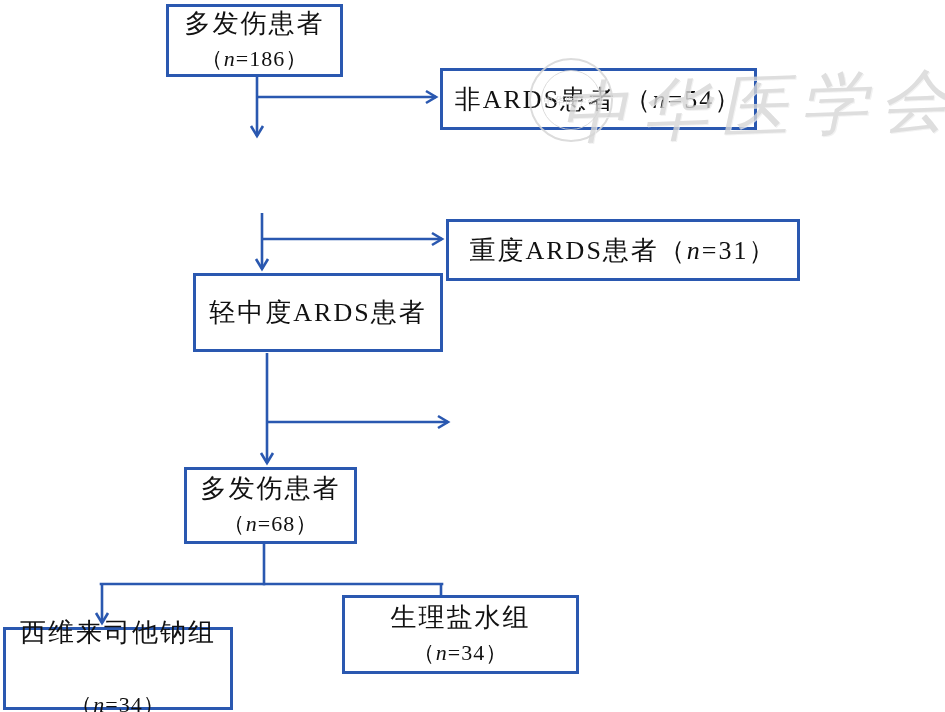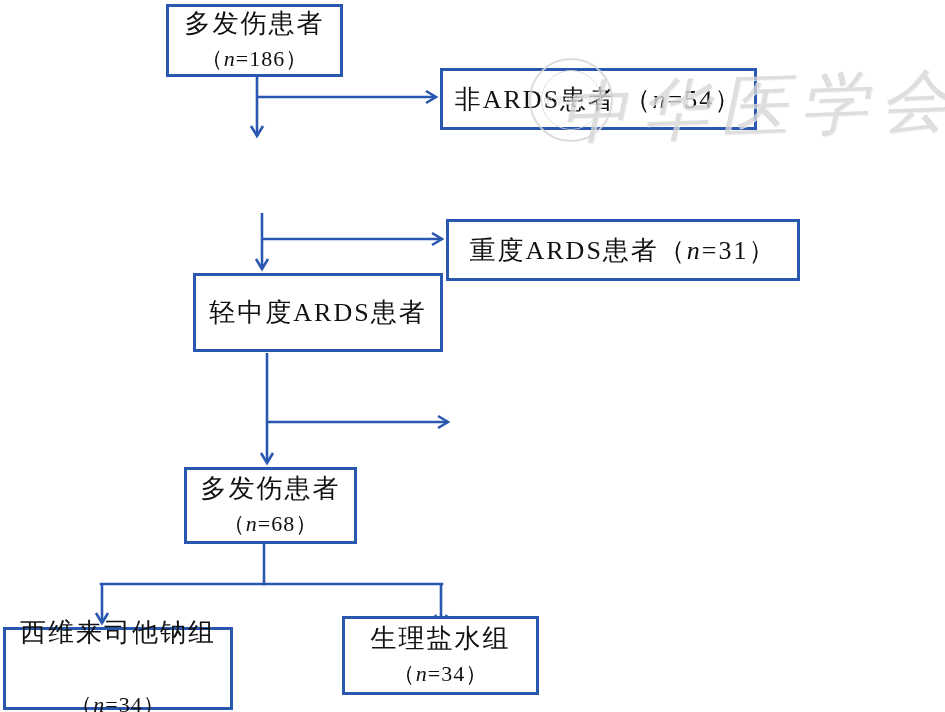--- a/index.html
+++ b/index.html
@@ -118,21 +118,21 @@
   <div class="fbox" style="left:184px;top:467px;width:173px;height:77px;">
     <div>多发伤患者</div>
     <div class="count">（<i>n</i>=68）</div>
   </div>
 
   <div class="fbox" style="left:3px;top:627px;width:230px;height:83px;gap:37px;">
     <div>西维来司他钠组</div>
     <div class="count">（<i>n</i>=34）</div>
   </div>
 
-  <div class="fbox" style="left:342px;top:616px;width:197px;height:79px;">
+  <div class="fbox" style="left:342px;top:595px;width:237px;height:79px;">
     <div>生理盐水组</div>
     <div class="count">（<i>n</i>=34）</div>
   </div>
 
   <div id="watermark">
     <div class="wm-seal">
       <div class="wm-seal-inner">中华医学会</div>
     </div>
     <div class="wm-script">中华医学会</div>
   </div>

